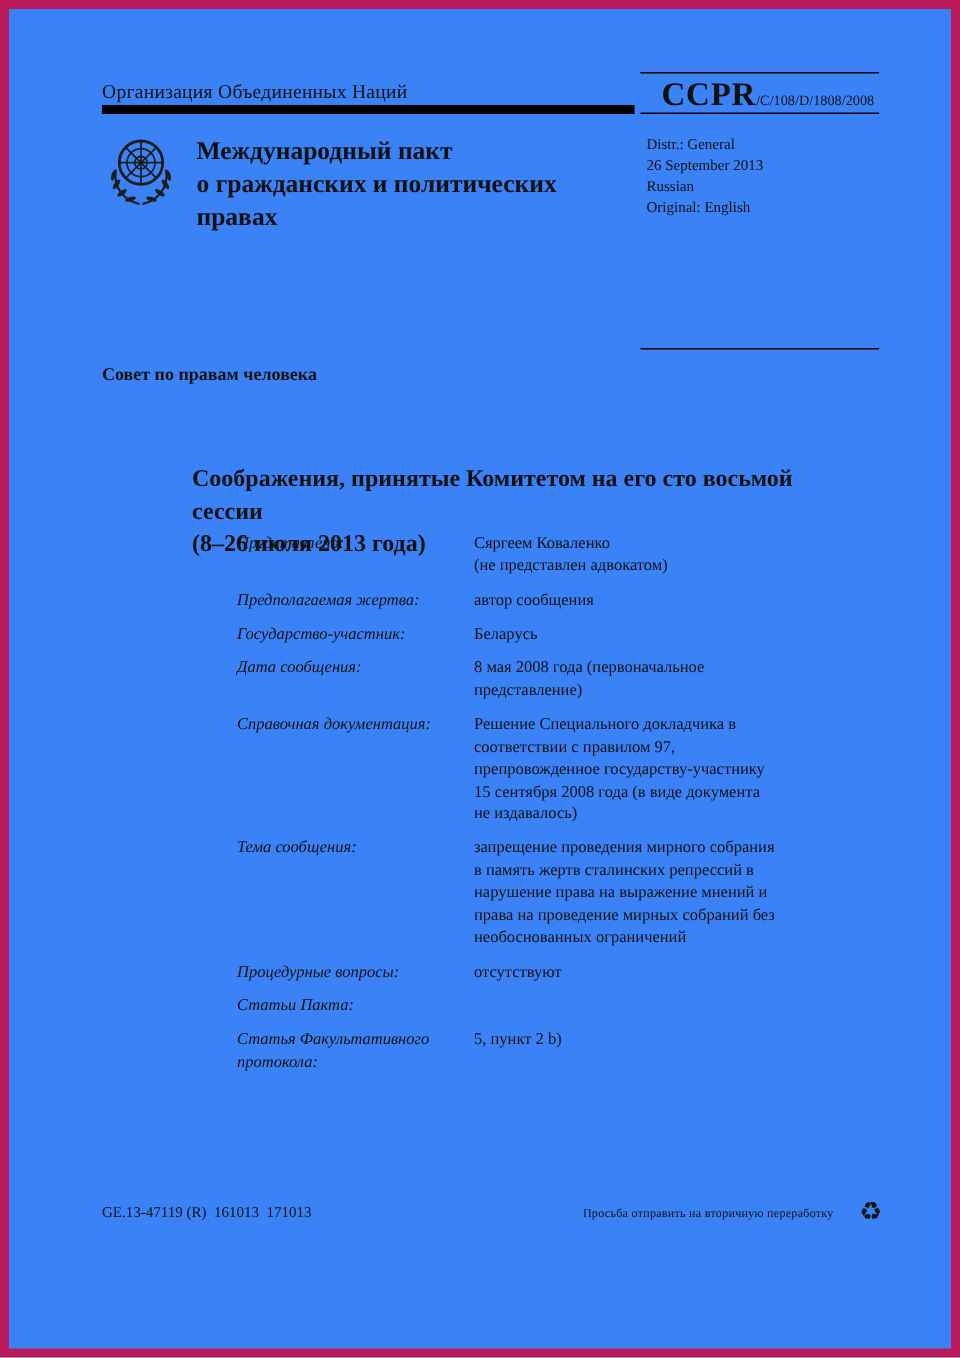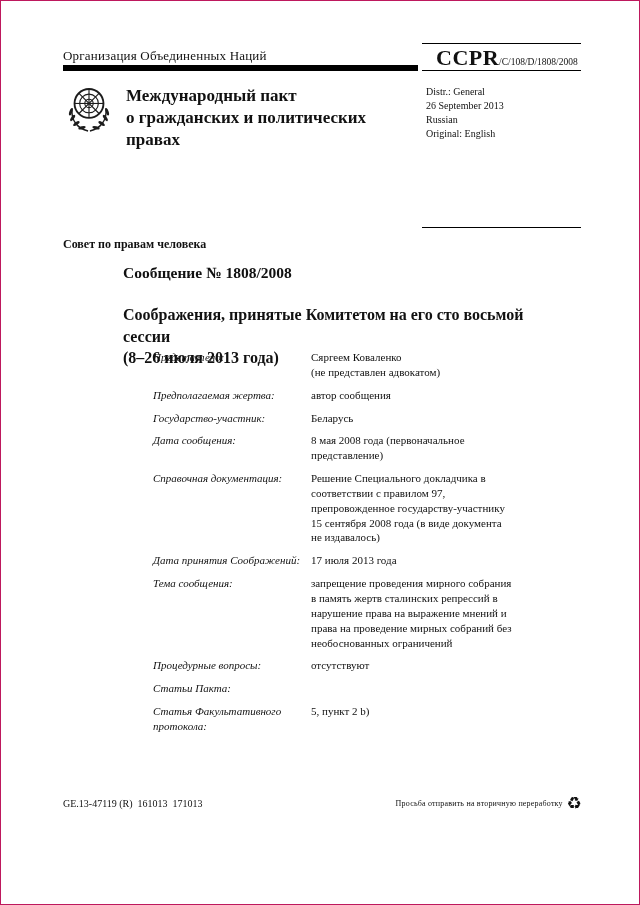--- a/index.html
+++ b/index.html
@@ -3,22 +3,22 @@
 <meta charset="utf-8">
 <style>
   * { margin: 0; padding: 0; box-sizing: border-box; }
   html, body { background: #eceae6; }
   body { font-family: "Liberation Serif", serif; color: #111; }
   .page {
     position: relative;
     width: 640px;
     height: 905px;
     margin: 0 auto;
-    background: #ffffff;
-    border: 1px solid #be185d;
+    background: #3b82f6;
+    border: 6px solid #be185d;
     overflow: hidden;
   }
   .preline { white-space: pre-line; }
 
   
   .org-name {
     position: absolute; left: 62px; top: 47px;
     font-size: 13px; letter-spacing: 0.2px;
   }
   .thick-bar {
@@ -70,22 +70,22 @@
     font-style: italic;
   }
   .field-value { width: 204px; }
 
   
   .footer-ref {
     position: absolute; left: 62px; top: 797px;
     font-size: 10px; white-space: pre;
   }
   .recycle {
-    position: absolute; right: 57px; top: 794px;
-    display: flex; align-items: center; gap: 4px;
+    position: absolute; right: 46px; top: 794px;
+    display: flex; align-items: center; gap: 17px;
   }
   .recycle-text { font-size: 8px; letter-spacing: 0.2px; }
   .recycle-icon { font-size: 17px; line-height: 1; font-family: "DejaVu Sans", sans-serif; }
 </style>
 </head>
 <body>
 
 <div class="page">
 
   <div class="org-name">Организация Объединенных Наций</div>
@@ -131,21 +131,20 @@
   <div class="treaty-title preline">Международный пакт
 о гражданских и политических
 правах</div>
   <div class="distr preline">Distr.: General
 26 September 2013
 Russian
 Original: English</div>
   <div class="rule-right rule-bottom-right"></div>
 
   <div class="section-title">Совет по правам человека</div>
-  <div class="comm-title">Сообщение № 1808/2008</div>
   <div class="session-subtitle preline">Соображения, принятые Комитетом на его сто восьмой сессии
 (8–26 июля 2013 года)</div>
 
   <div class="fields">
     <div class="field-row">
       <div class="field-label">Представлено:</div>
       <div class="field-value preline">Сяргеем Коваленко
 (не представлен адвокатом)</div>
     </div>
     <div class="field-row">
@@ -156,24 +155,20 @@
       <div class="field-label">Государство-участник:</div>
       <div class="field-value preline">Беларусь</div>
     </div>
     <div class="field-row">
       <div class="field-label">Дата сообщения:</div>
       <div class="field-value preline">8 мая 2008 года (первоначальное представление)</div>
     </div>
     <div class="field-row">
       <div class="field-label">Справочная документация:</div>
       <div class="field-value preline">Решение Специального докладчика в соответствии с правилом 97, препровожденное государству-участнику 15 сентября 2008 года (в виде документа не издавалось)</div>
-    </div>
-    <div class="field-row">
-      <div class="field-label">Дата принятия Соображений:</div>
-      <div class="field-value preline">17 июля 2013 года</div>
     </div>
     <div class="field-row">
       <div class="field-label">Тема сообщения:</div>
       <div class="field-value preline">запрещение проведения мирного собрания в память жертв сталинских репрессий в нарушение права на выражение мнений и права на проведение мирных собраний без необоснованных ограничений</div>
     </div>
     <div class="field-row">
       <div class="field-label">Процедурные вопросы:</div>
       <div class="field-value preline">отсутствуют</div>
     </div>
     <div class="field-row">

